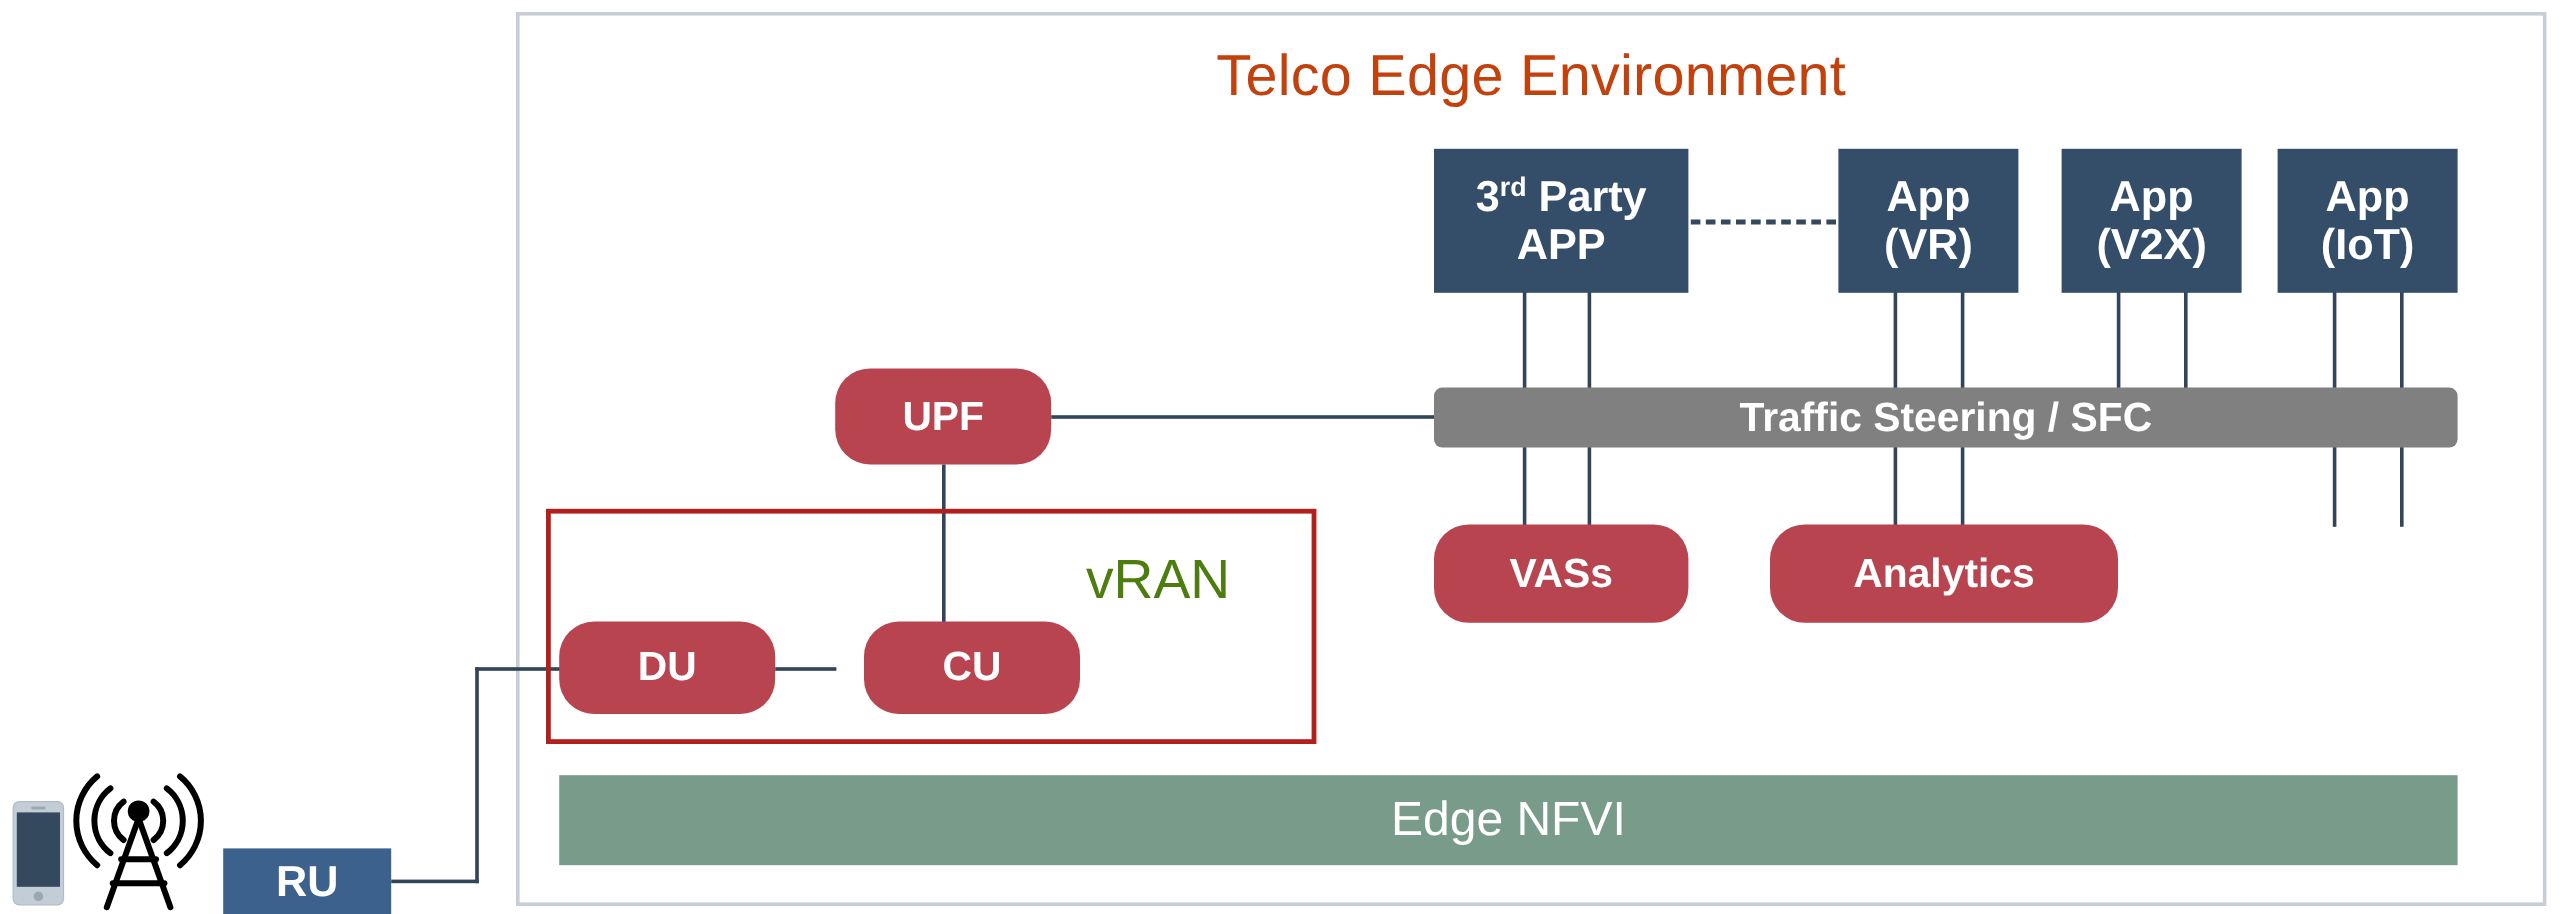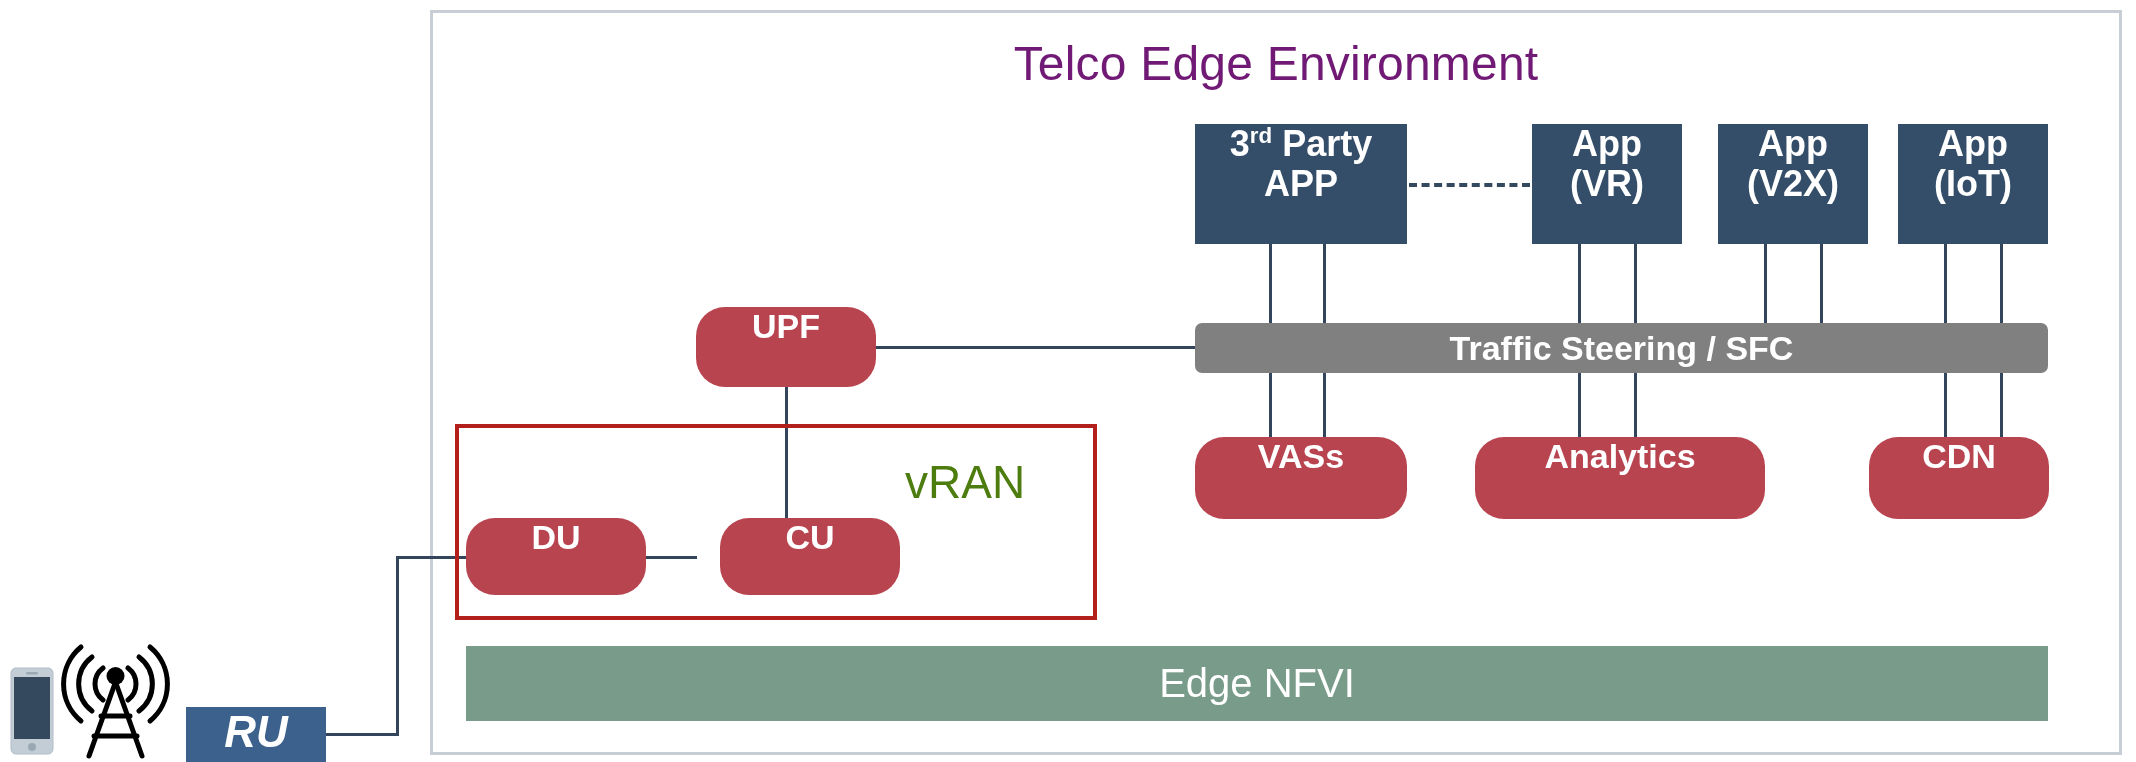--- a/index.html
+++ b/index.html
@@ -29,30 +29,30 @@
     background: #ffffff;
     box-sizing: border-box;
   }
   .env-title {
     position: absolute;
     left: 430px;
     top: 36px;
     width: 1692px;
     text-align: center;
     font-size: 48px;
-    color: #701a75;
+    color: #c2410c;
     font-weight: 400;
     letter-spacing: 0.2px;
   }
 
   
   .node {
     position: absolute;
     display: flex;
-    align-items: flex-start;
+    align-items: center;
     justify-content: center;
     text-align: center;
     color: #ffffff;
     font-weight: bold;
     line-height: 1.12;
     box-sizing: border-box;
     z-index: 4;
   }
   .node-navy { background: #344e69; }
   .node-red  { background: #b8444f; border-radius: 29px; }
@@ -108,22 +108,21 @@
     height: 77px;
     font-size: 34px;
     margin-left: 24px;
   }
   
   #ru {
     left: 186px;
     top: 707px;
     width: 140px;
     height: 56px;
-    font-size: 44px;
-    font-style: italic;
+    font-size: 36px;
   }
 
   
   #traffic-bar {
     position: absolute;
     left: 1195px;
     top: 323px;
     width: 853px;
     height: 50px;
     background: #808080;
@@ -270,23 +269,20 @@
   <div id="traffic-bar">
     <span>Traffic Steering / SFC</span>
   </div>
 
   <div class="node node-red svc-box" id="svc-vass">
     <span>VASs</span>
   </div>
   <div class="node node-red svc-box" id="svc-analytics">
     <span>Analytics</span>
   </div>
-  <div class="node node-red svc-box" id="svc-cdn">
-    <span>CDN</span>
-  </div>
 
   <div class="node node-red" id="upf">
     <span>UPF</span>
   </div>
   <div class="node node-red" id="du">
     <span>DU</span>
   </div>
   <div class="node node-red" id="cu">
     <span>CU</span>
   </div>

